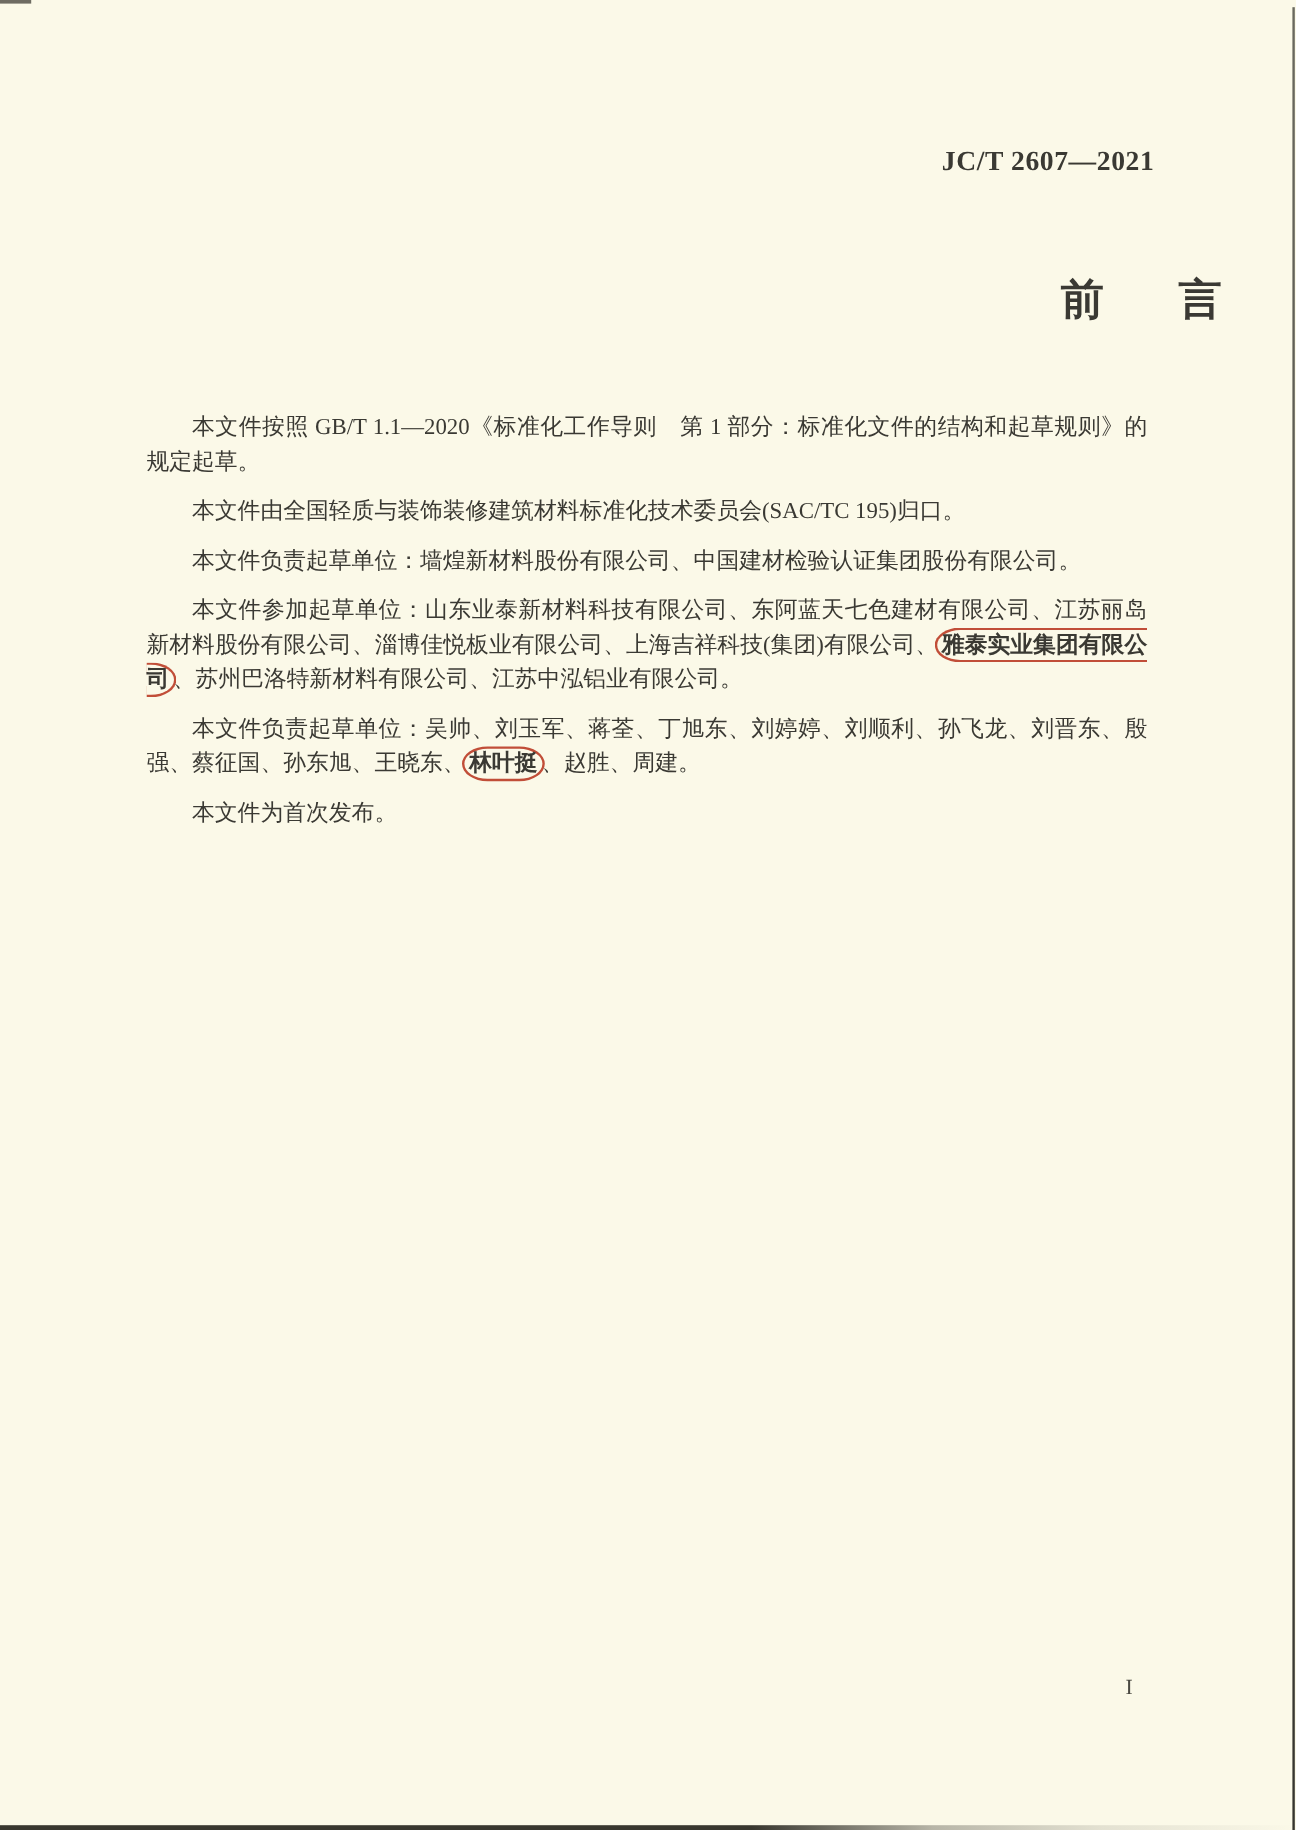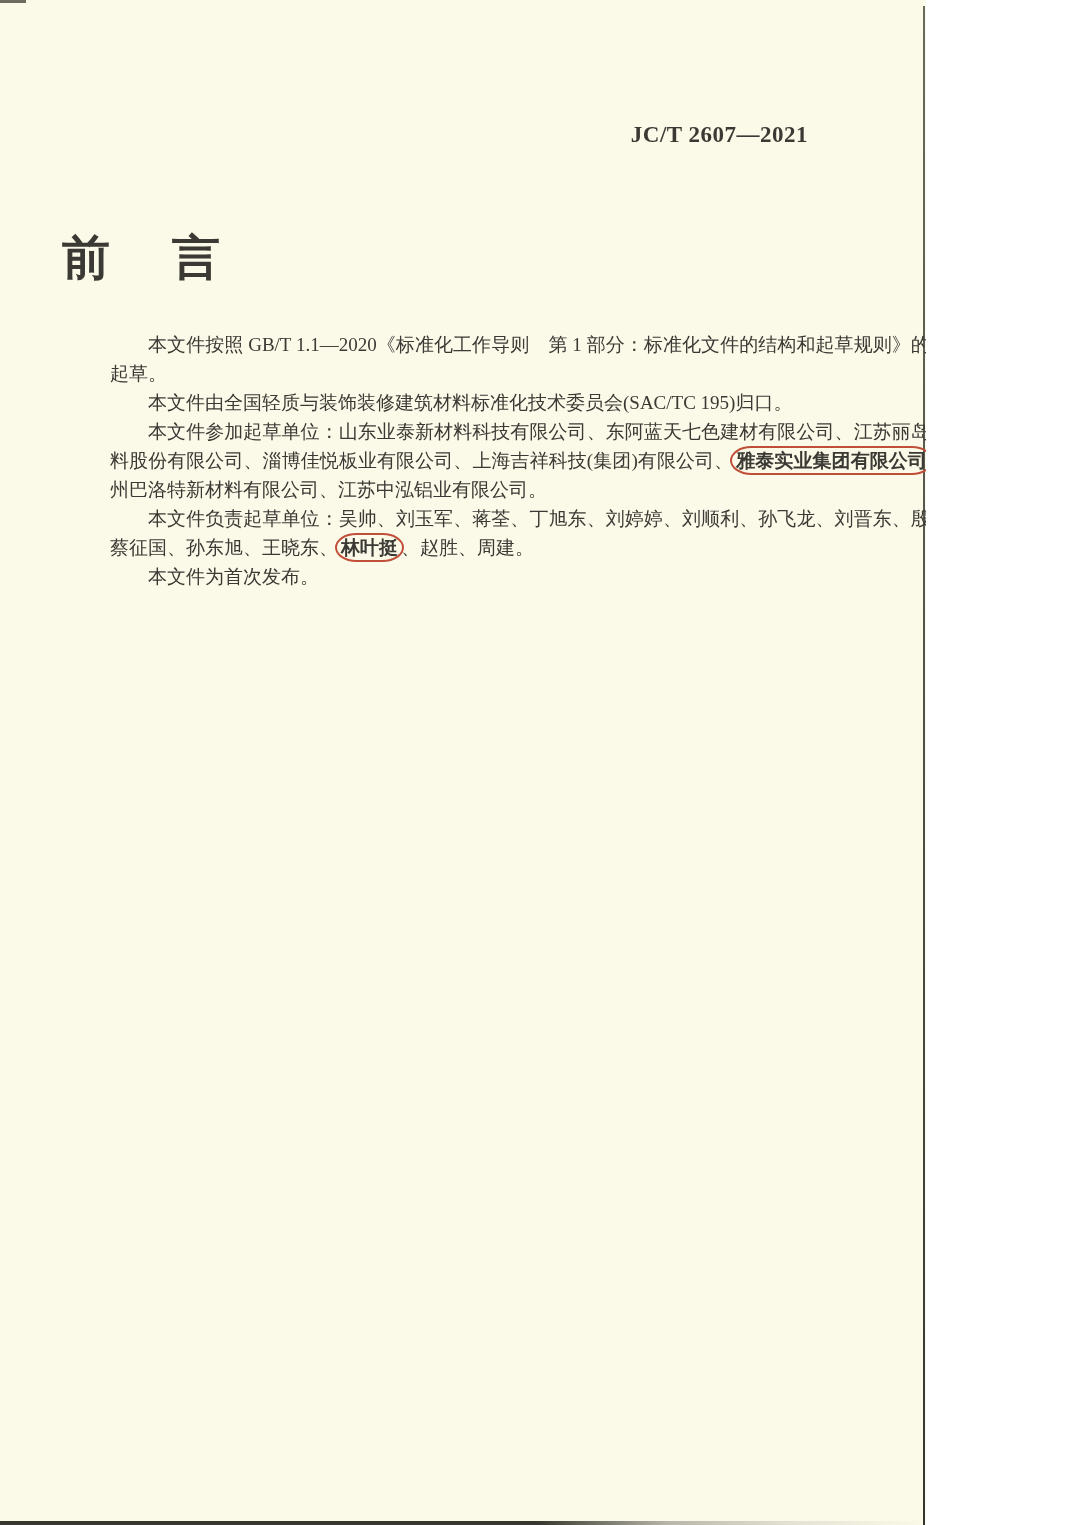--- a/index.html
+++ b/index.html
@@ -5,21 +5,21 @@
   :root {
     --paper: #fbf9e8;
     --ink: #3a3933;
     --annotation_red: #c14e38;
   }
   * { box-sizing: border-box; }
   html, body { margin: 0; padding: 0; background: #ffffff; }
 
   .page {
     position: relative;
-    width: 926px;
+    width: 1080px;
     height: 1525px;
     background: var(--paper);
     color: var(--ink);
     font-family: "Liberation Serif", "DejaVu Serif", serif;
     overflow: hidden;
   }
 
   .std-number {
     position: absolute;
     top: 122px;
@@ -28,39 +28,39 @@
     font-weight: bold;
     letter-spacing: 0.5px;
     white-space: nowrap;
   }
 
   .fw-title {
     position: absolute;
     top: 226px;
     left: 0;
     width: 100%;
-    text-align: left;
-    font-size: 48px;
+    text-align: right;
+    font-size: 36px;
     font-weight: bold;
     letter-spacing: 62px;   
     text-indent: 62px;      
     white-space: nowrap;
   }
 
   .body-text {
     position: absolute;
     top: 330px;
     left: 110px;
     width: 858px;
     font-size: 19px;
     line-height: 29px;
     text-align: justify;
   }
   .body-text p {
-    margin: 0;
+    margin: 12px;
     text-indent: 2em;
   }
 
   .circled {
     border: 2px solid var(--annotation_red);
     border-radius: 22px / 15px;
     padding: 2px 4px;
     margin: 0 -3px;
     font-weight: bold;
   }
@@ -112,20 +112,21 @@
   <div class="fw-title">前言</div>
 
   <div class="body-text">
 
     <p>本文件按照 GB/T 1.1—2020《标准化工作导则　第 1 部分：标准化文件的结构和起草规则》的规定起草。</p>
 
 
 
     <p>本文件由全国轻质与装饰装修建筑材料标准化技术委员会(SAC/TC 195)归口。</p>
 
+    <p>本文件负责起草单位：墙煌新材料股份有限公司、中国建材检验认证集团股份有限公司。</p>
 
     <p><span>本文件参加起草单位：山东业泰新材料科技有限公司、东阿蓝天七色建材有限公司、江苏丽岛新材料股份有限公司、淄博佳悦板业有限公司、上海吉祥科技(集团)有限公司、</span><span class="circled">雅泰实业集团有限公司</span><span>、苏州巴洛特新材料有限公司、江苏中泓铝业有限公司。</span></p>
 
     <p><span>本文件负责起草单位：吴帅、刘玉军、蒋荃、丁旭东、刘婷婷、刘顺利、孙飞龙、刘晋东、殷强、蔡征国、孙东旭、王晓东、</span><span class="circled">林叶挺</span><span>、赵胜、周建。</span></p>
 
     <p>本文件为首次发布。</p>
 
   </div>
 
   <div class="page-num">I</div>

